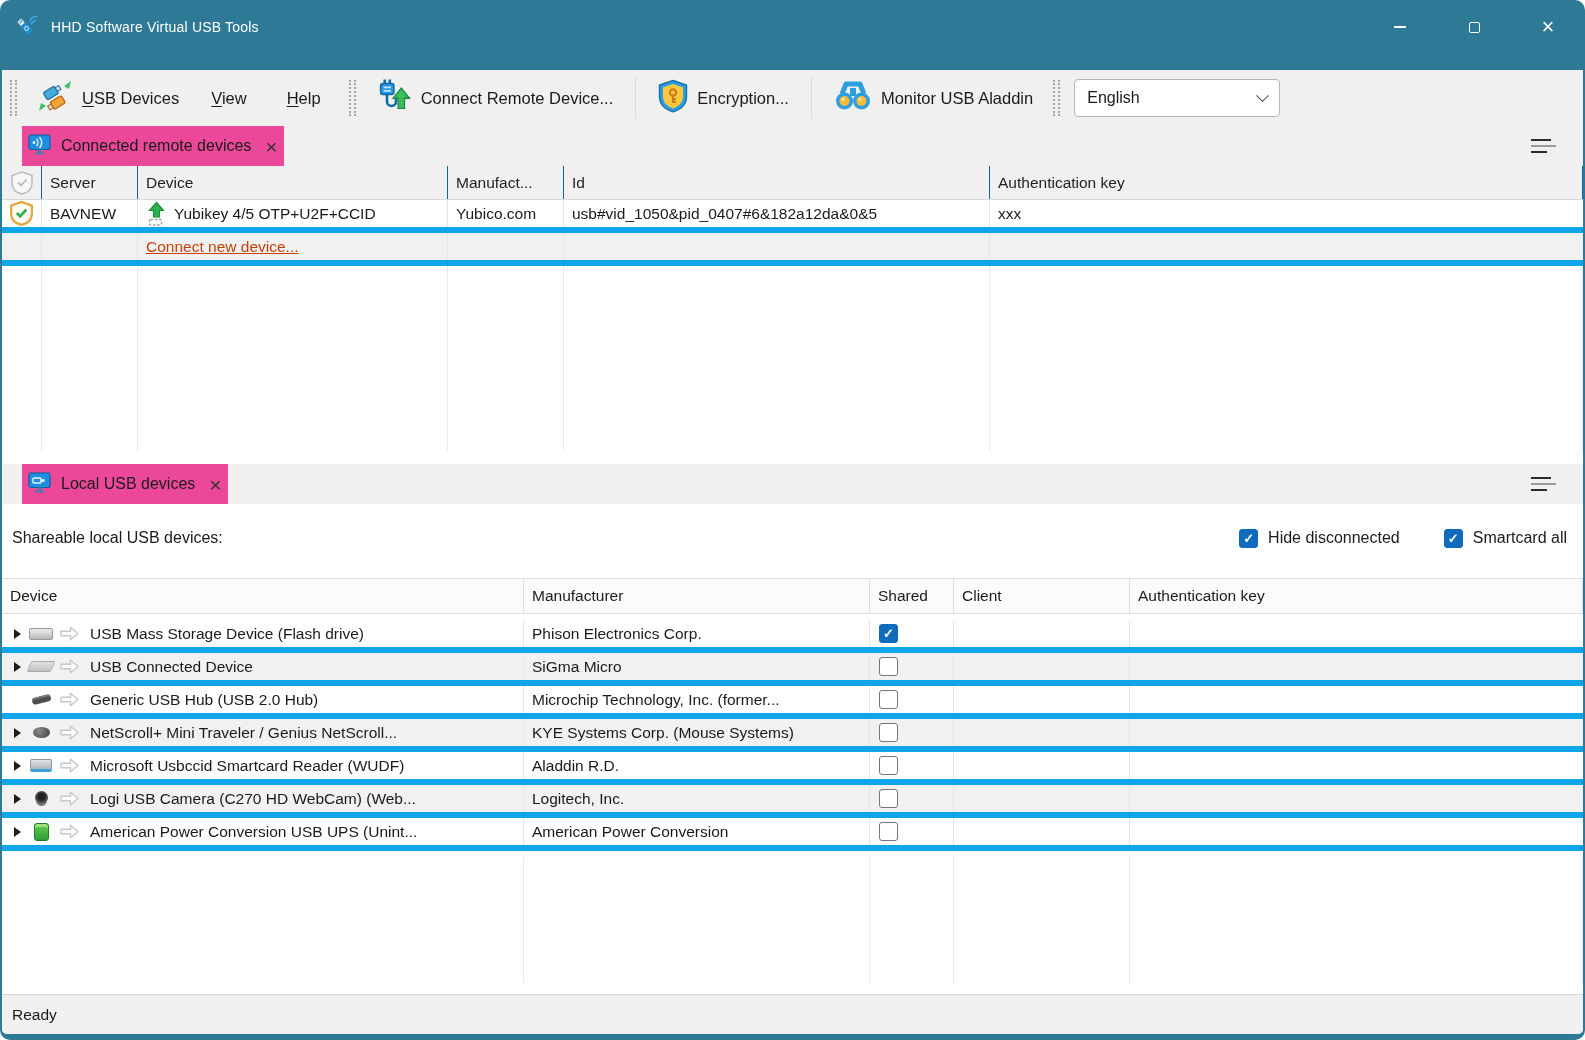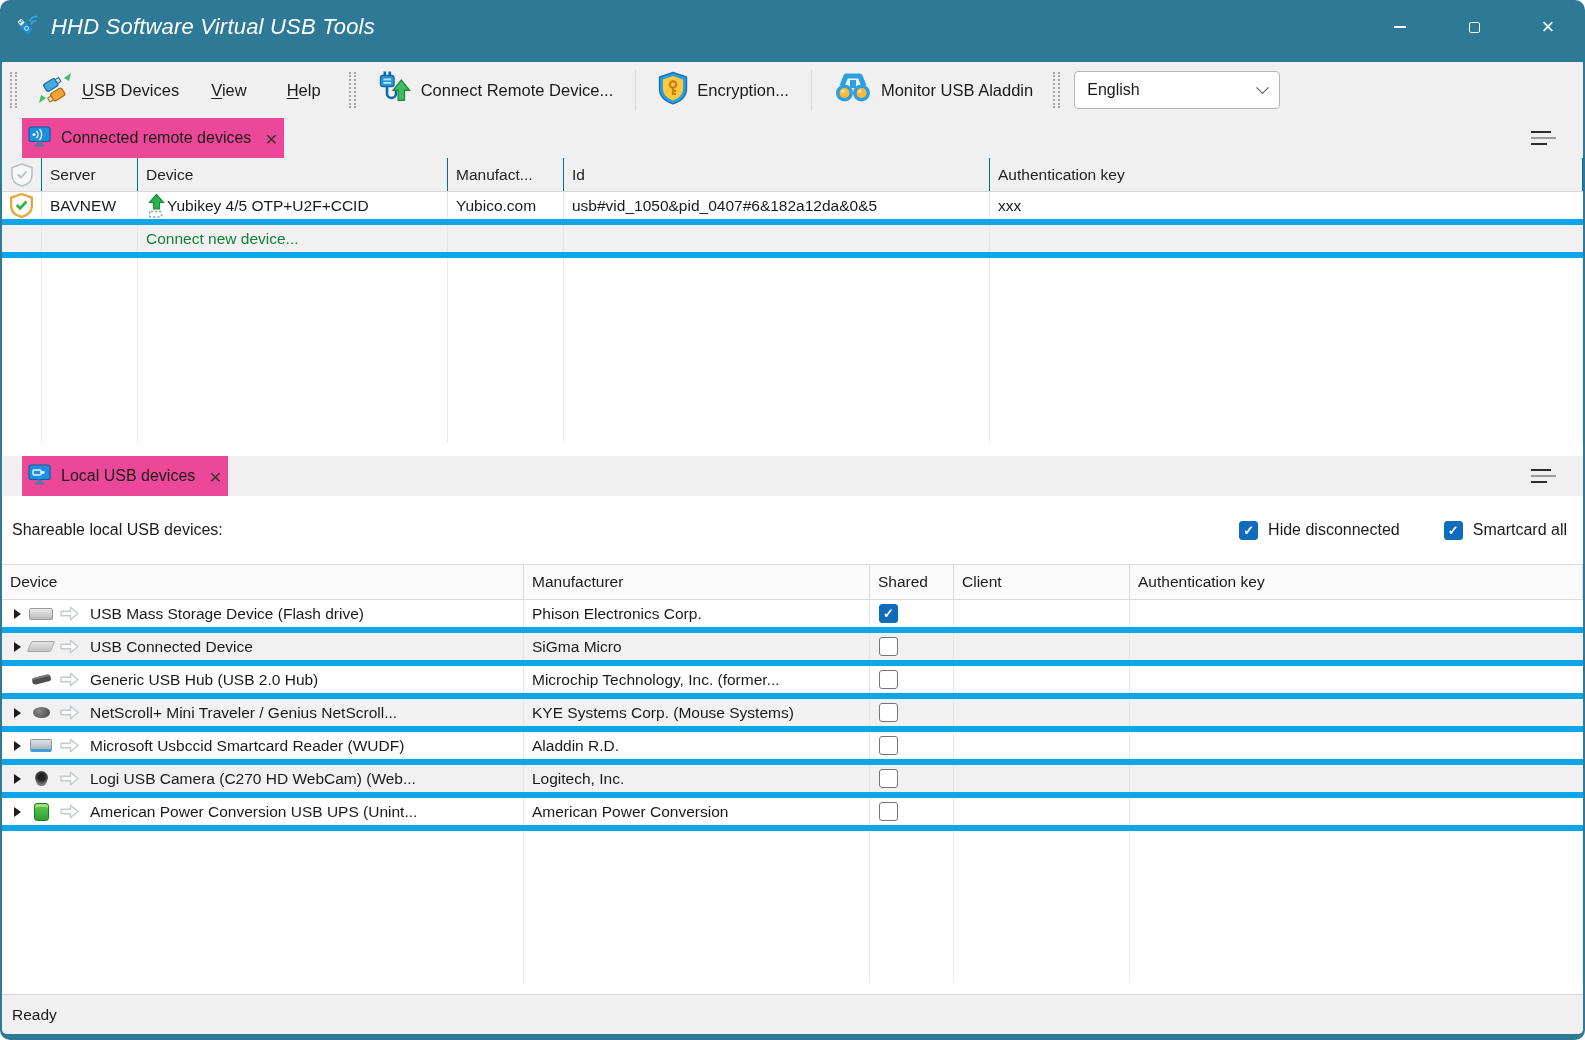--- a/index.html
+++ b/index.html
@@ -5,29 +5,29 @@
   * { box-sizing: border-box; }
   html,body { margin:0; padding:0; background:#ffffff; }
   body { width:1585px; height:1040px; font-family:"Liberation Sans", sans-serif; color:#1a1a1a; }
 
   .window { width:1585px; height:1040px; background:#2e7a96; border-radius:10px; overflow:hidden;
             display:flex; flex-direction:column; }
 
   
   .titlebar { height:54px; flex:none; display:flex; align-items:center; color:#fff; }
   .app-icon { margin:0 10px 0 14px; display:flex; }
-  .win-title { font-size:22px; letter-spacing:.2px;font-style:italic; }
+  .win-title { font-size:14px; letter-spacing:.2px; }
   .caption-buttons { margin-left:auto; display:flex; height:100%; }
   .cap-btn { width:74px; height:100%; display:flex; align-items:center; justify-content:center; cursor:default; }
   .glyph-min { width:12px; height:1.4px; background:#fff; }
   .glyph-max { width:11px; height:11px; border:1.4px solid #fff; border-radius:2px; }
   .glyph-close { font-size:22px; font-weight:300; line-height:1; }
 
   
-  .frame { flex:1; margin:8px 2px 6px; background:#fff; display:flex; flex-direction:column; min-height:0;
+  .frame { flex:1; margin:16px 2px 6px; background:#fff; display:flex; flex-direction:column; min-height:0;
            border-bottom-left-radius:5px; border-bottom-right-radius:5px; overflow:hidden; }
 
   
   .toolbar { height:56px; flex:none; background:#f0f0f0; display:flex; align-items:center; font-size:16.5px; }
   .grip { width:7px; height:36px; border-left:2px dotted #a6a6a6; border-right:2px dotted #a6a6a6; margin:0 8px; flex:none; }
   .vsep { width:1px; height:42px; background:#dadada; margin:0 10px; flex:none; }
   .tb-item { display:flex; align-items:center; gap:9px; padding:0 12px; height:44px; cursor:default; white-space:nowrap; }
   .tb-item u { text-underline-offset:2px; }
   .menu-plain { padding:0 20px; }
   .lang-select { width:206px; height:38px; background:#fff; border:1px solid #b6b6b6; border-radius:4px;
@@ -51,27 +51,27 @@
   .cell:last-child { border-right:none; }
   .hdr { background:#f0f0f0; border-bottom:1px solid #d8d8d8; font-size:15.5px; color:#222; }
   .hdr .cell { border-right:1px solid #0369a1; }
   .row { font-size:15.5px; border-bottom:6px solid #0ea5e9; background:#fff; }
   .row.alt { background:#f1f1f1; }
   .t1-header,.t1-row { height:34px; flex:none; }
   .t1-row { height:33px; }
   .t-empty { flex:1; min-height:0; }
   .t-empty .cell { height:100%; border-right:1px solid #eaeaea; }
   .panel1 { height:298px; flex:none; display:flex; flex-direction:column; background:#fff; padding-bottom:13px; }
-  .panel2 { flex:1; min-height:0; display:flex; flex-direction:column; background:#fff; }
+  .panel2 { flex:1; min-height:0; display:flex; flex-direction:column; background:#fff;gap:6px; }
   .t2-header { height:36px; flex:none; background:#fbfbfb; border-top:1px solid #dcdcdc; border-bottom:1px solid #dcdcdc; font-size:15.5px; }
   .t2-header .cell { border-right:1px solid #dcdcdc; }
   .t2-row { height:33px; flex:none; }
   .panel2 .t-empty { margin-bottom:11px; }
 
-  .link { color:#15803d; cursor:pointer; }
+  .link { color:#c2410c; text-decoration:underline; cursor:pointer; }
 
   
   .caption-row { height:68px; flex:none; display:flex; align-items:center; padding:0 16px 0 10px; font-size:16px; background:#fff; }
   .cap-label { margin-right:auto; }
   .cb-group { display:flex; align-items:center; gap:10px; margin-left:44px; }
   .checkbox { width:19px; height:19px; border:1px solid #767676; border-radius:3px; background:#fff; flex:none;
               display:flex; align-items:center; justify-content:center; }
   .checkbox.checked { background:#0f6cbd; border-color:#0f6cbd; }
   .checkbox.checked::after { content:"✓"; color:#fff; font-size:13px; font-weight:bold; }
 
@@ -248,21 +248,21 @@
         <div class="cell">Authentication key</div>
       </div>
       <div class="t1 t1-row row">
         <div class="cell" style="justify-content:center;">
           <svg width="23" height="25" viewBox="0 0 22 24">
             <path d="M11 1 L21 4.5 V12 C21 18 16.8 21.6 11 23 C5.2 21.6 1 18 1 12 V4.5 Z" fill="#fffdf6" stroke="#e8a63c" stroke-width="2.2"></path>
             <path d="M6.5 11.5 l3.2 3.2 l6 -6.5" fill="none" stroke="#2db14d" stroke-width="2.6"></path>
           </svg>
         </div>
         <div class="cell">BAVNEW</div>
-        <div class="cell dev-cell" style="padding-left:8px;">
+        <div class="cell dev-cell" style="gap:7px; padding-left:8px;">
           <span style="display:flex;">
             <svg width="21" height="25" viewBox="0 0 21 25">
               <path d="M10.5 1.5 l7 8 h-4 v6.5 h-6 v-6.5 h-4 Z" fill="#2db14d" stroke="#1c8c38" stroke-width="1.2"></path>
               <rect x="3.5" y="18.5" width="12" height="5.5" rx="1.2" fill="none" stroke="#93a1ad" stroke-width="1.4" stroke-dasharray="2.4 1.8"></rect>
             </svg>
           </span>
           <span>Yubikey 4/5 OTP+U2F+CCID</span>
         </div>
         <div class="cell">Yubico.com</div>
         <div class="cell">usb#vid_1050&amp;pid_0407#6&amp;182a12da&amp;0&amp;5</div>

